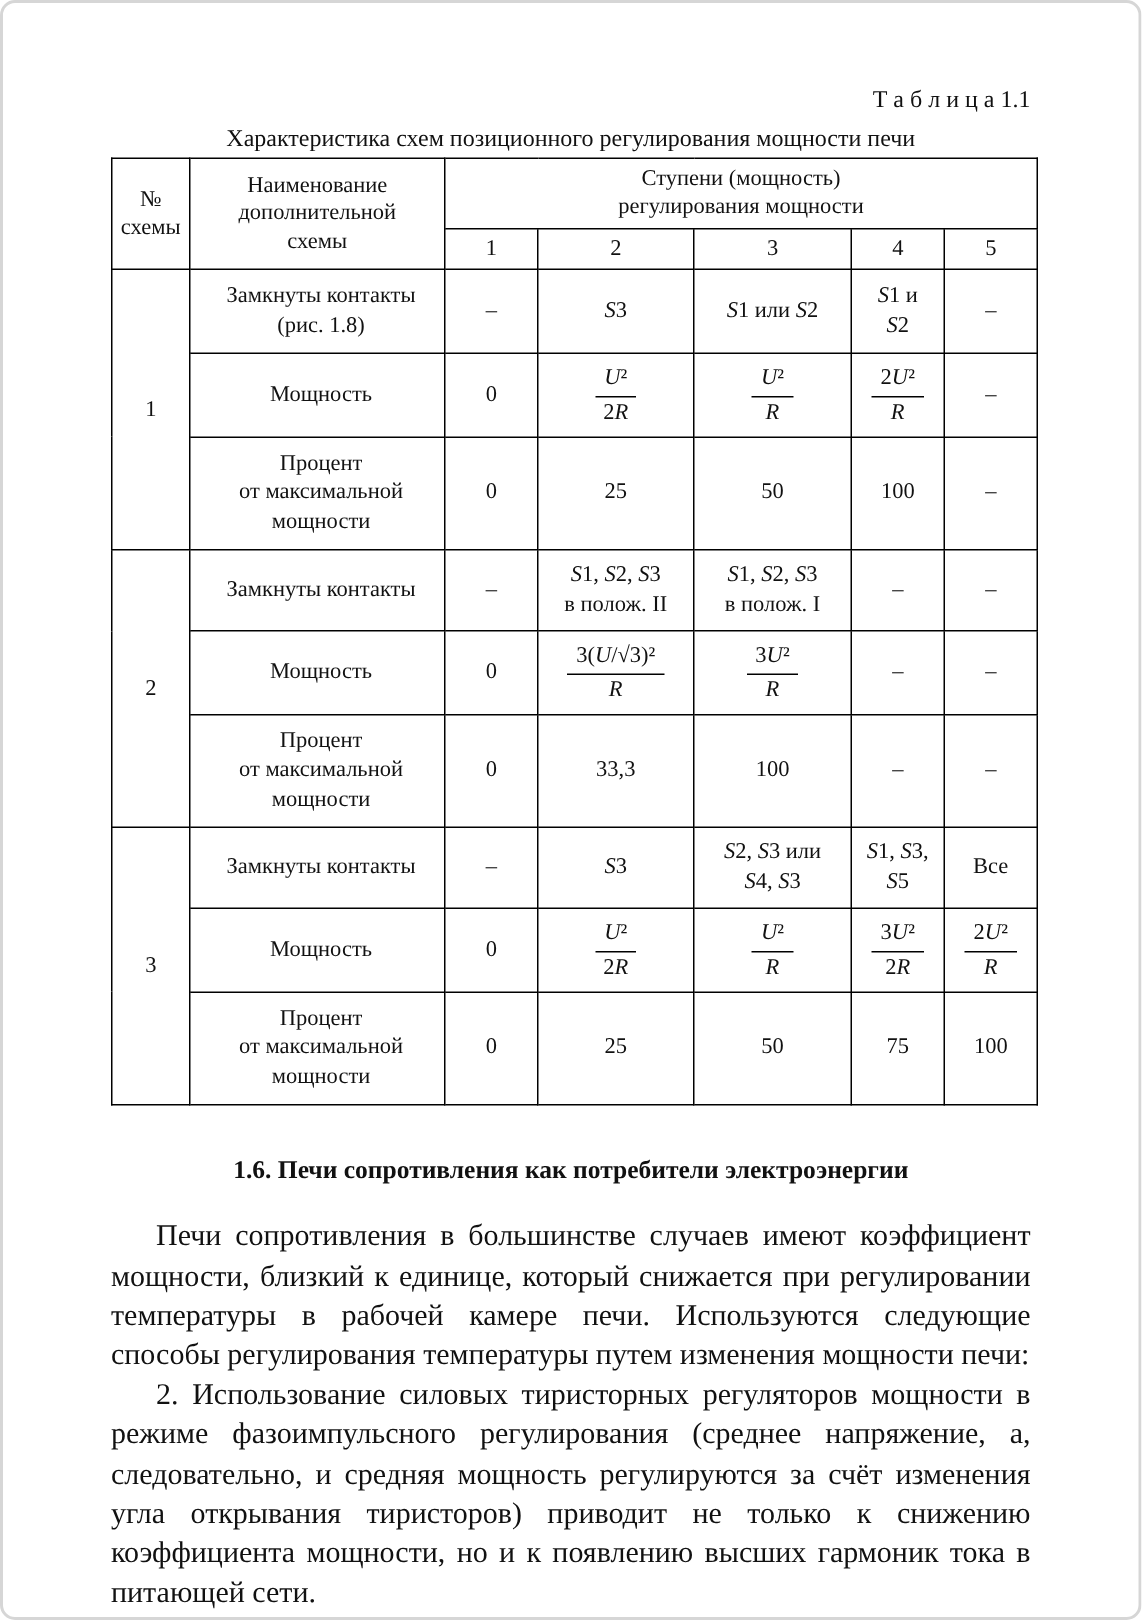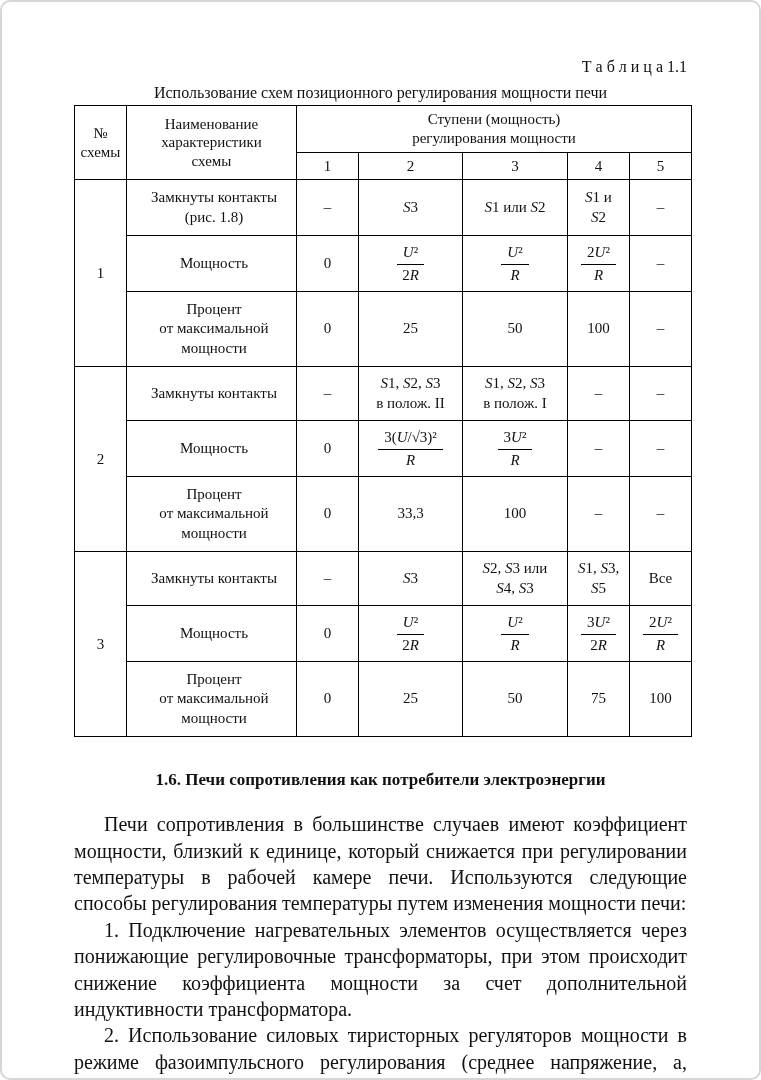--- a/index.html
+++ b/index.html
@@ -79,38 +79,38 @@
     line-height: 1.32;
   }
 </style>
 </head>
 <body>
 
 <div class="page">
 
   <div class="table-label">Т а б л и ц а  1.1</div>
 
-  <div class="table-caption">Использование схем позиционного регулирования мощности печи</div>
+  <div class="table-caption">Характеристика схем позиционного регулирования мощности печи</div>
 
   <table class="char-table">
     <colgroup>
       <col style="width:52px">
       <col style="width:170px">
       <col style="width:62px">
       <col style="width:104px">
       <col style="width:105px">
       <col style="width:62px">
       <col style="width:62px">
     </colgroup>
     <thead>
       <tr>
         <th rowspan="2">№
 схемы</th>
         <th rowspan="2">Наименование
-характеристики
+дополнительной
 схемы</th>
         <th colspan="5">Ступени (мощность)
 регулирования мощности</th>
       </tr>
       <tr>
         <th>1</th>
         <th>2</th>
         <th>3</th>
         <th>4</th>
         <th>5</th>
@@ -192,17 +192,16 @@
           <td class="data-cell">75</td>
           <td class="data-cell">100</td>
         </tr>
       </tbody>
   </table>
 
   <h2 class="section-heading">1.6. Печи сопротивления как потребители электроэнергии</h2>
 
   <div class="bodytext">
     <p>Печи сопротивления в большинстве случаев имеют коэффициент мощности, близкий к единице, который снижается при регулировании температуры в рабочей камере печи. Используются следующие способы регулирования температуры путем изменения мощности печи:</p>
-    <p>1. Подключение нагревательных элементов осуществляется через понижающие регулировочные трансформаторы, при этом происходит снижение коэффициента мощности за счет дополнительной индуктивности трансформатора.</p>
     <p>2. Использование силовых тиристорных регуляторов мощности в режиме фазоимпульсного регулирования (среднее напряжение, а, следовательно, и средняя мощность регулируются за счёт изменения угла открывания тиристоров) приводит не только к снижению коэффициента мощности, но и к появлению высших гармоник тока в питающей сети.</p>
   </div>
 
 </div>
 
 </body></html>

